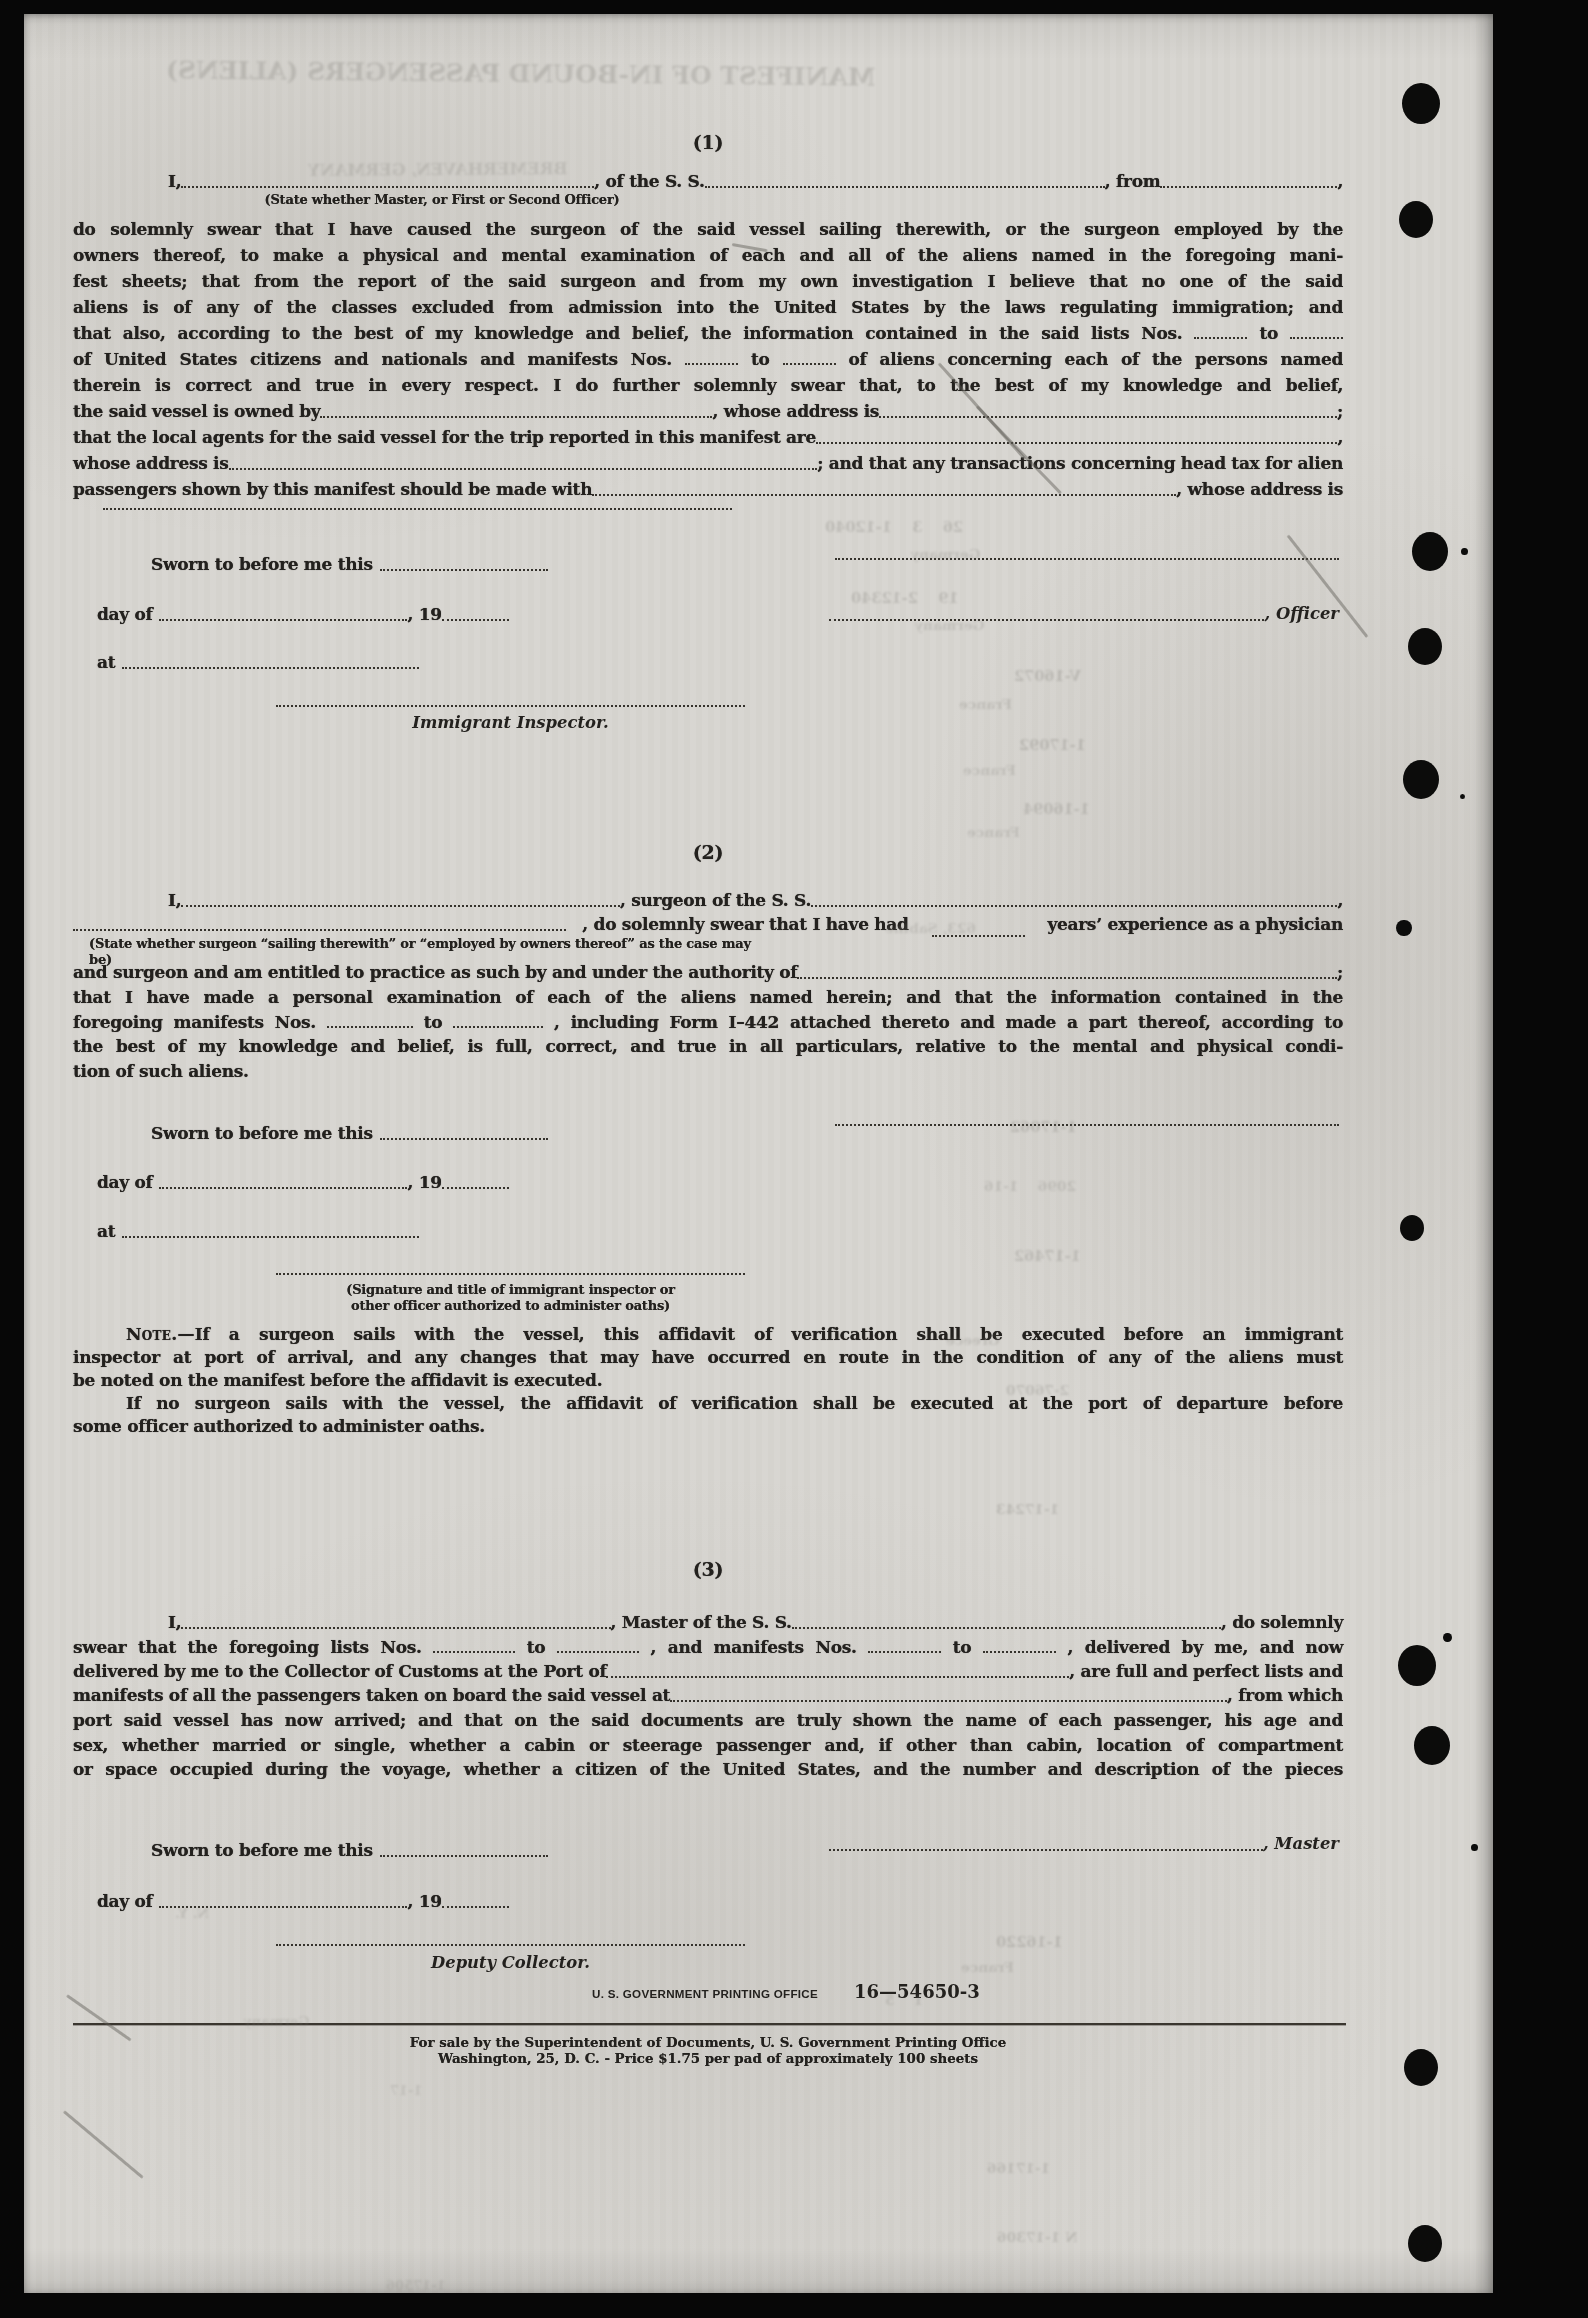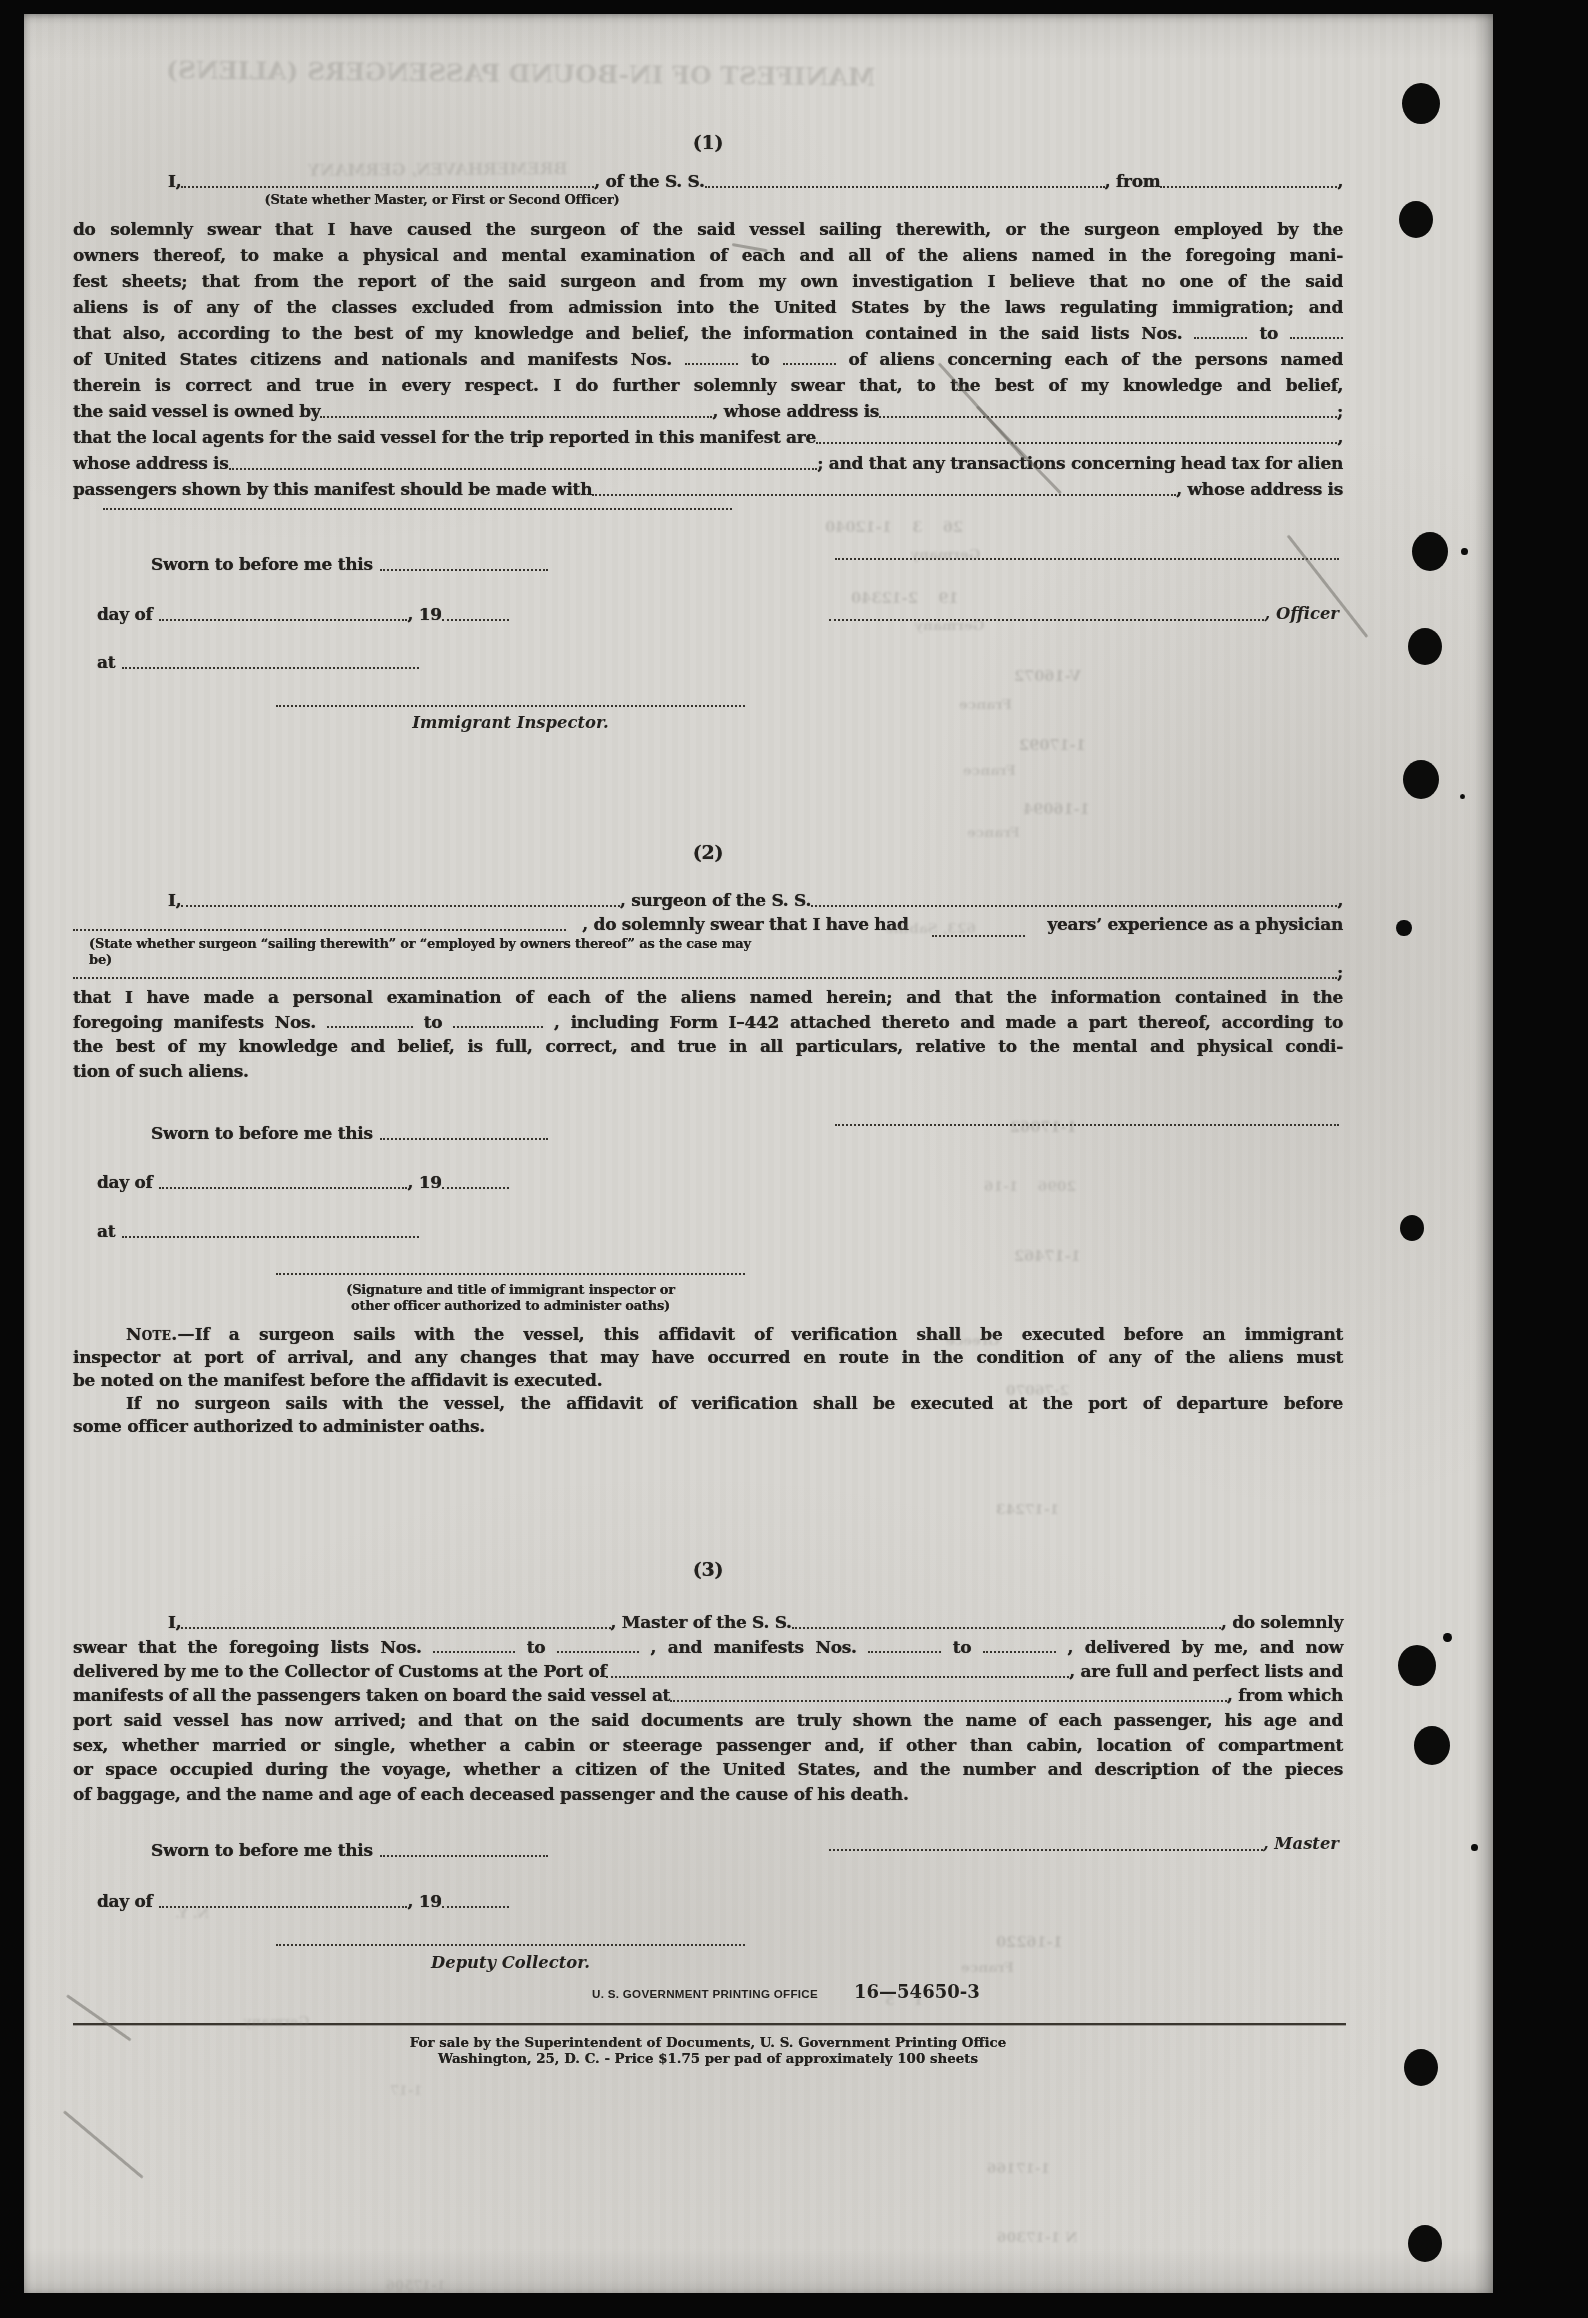--- a/index.html
+++ b/index.html
@@ -141,20 +141,21 @@
   <div class="abs col txt fl" style="top:897px;gap:16px;">
     <span class="bl grow" style="min-width:345px;"></span>
     <span>, do solemnly swear that I have had</span>
     <span class="bl" style="width:93px;margin:0 6.9px;"></span>
     <span>years’ experience as a physician</span>
   </div>
   <div class="abs cap" style="top:922px;left:65px;width:689px;text-align:left;">(State whether surgeon “sailing therewith” or “employed by owners thereof” as the case may be)</div>
 
   <div class="abs col txt" style="top:947px;">
     <div class="fl" style="height:24.5px;">
+      <span>and surgeon and am entitled to practice as such by and under the authority of</span>
       <span class="bl grow"></span>
       <span>;</span>
     </div>
     <div class="jl" style="height:24.5px;line-height:24.5px;">that I have made a personal examination of each of the aliens named herein; and that the information contained in the</div>
     <div class="jl" style="height:24.5px;line-height:24.5px;">
       <span>foregoing manifests Nos.</span>
       <span class="bl" style="width:86px;"></span>
       <span>to</span>
       <span class="bl" style="width:90px;"></span>
       <span>, including Form I–442 attached thereto and made a part thereof, according to</span>
@@ -222,21 +223,20 @@
       <span>, are full and perfect lists and</span>
     </div>
     <div class="fl" style="height:24.5px;">
       <span>manifests of all the passengers taken on board the said vessel at</span>
       <span class="bl grow"></span>
       <span>, from which</span>
     </div>
     <div class="jl" style="height:24.5px;line-height:24.5px;">port said vessel has now arrived; and that on the said documents are truly shown the name of each passenger, his age and</div>
     <div class="jl" style="height:24.5px;line-height:24.5px;">sex, whether married or single, whether a cabin or steerage passenger and, if other than cabin, location of compartment</div>
     <div class="jl" style="height:24.5px;line-height:24.5px;">or space occupied during the voyage, whether a citizen of the United States, and the number and description of the pieces</div>
-    <div class="pl" style="height:24.5px;line-height:24.5px;">of baggage, and the name and age of each deceased passenger and the cause of his death.</div>
   </div>
 
   <div class="abs col txt fl" style="top:1823px;padding-left:78px;box-sizing:border-box;width:482px;">
     <span>Sworn to before me this</span>
     <span class="bl" style="width:168px;margin-left:6.9px;"></span>
   </div>
   <div class="abs fl" style="top:1817px;left:805px;width:510px;height:26px;">
     <span class="bl grow"></span>
     <span class="ital" style="line-height:26px;">, Master</span>
   </div>

